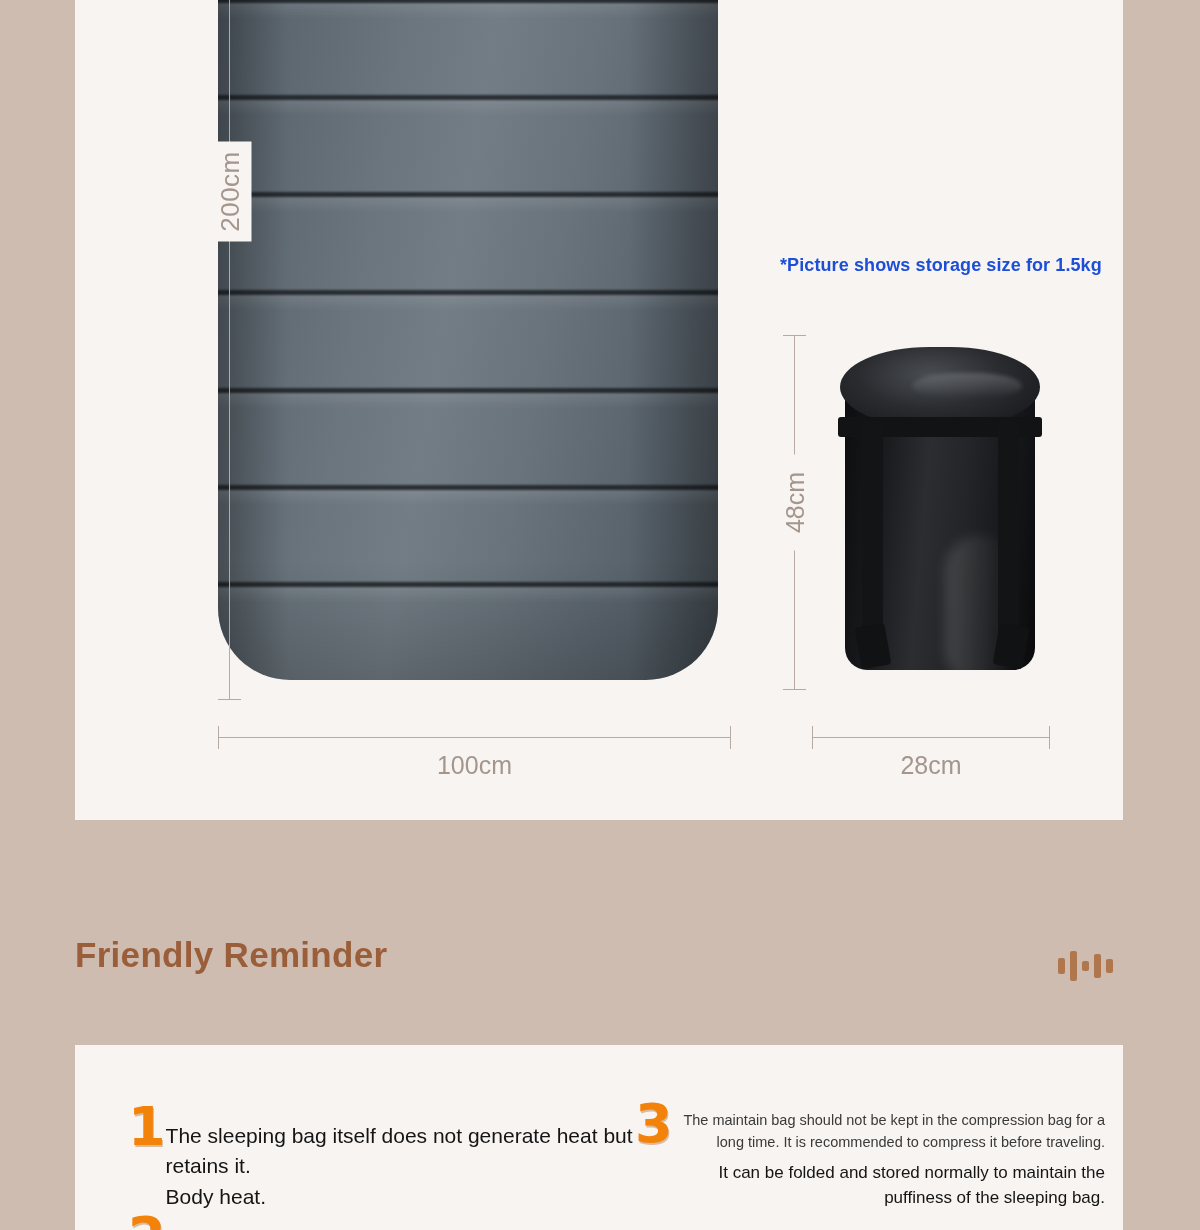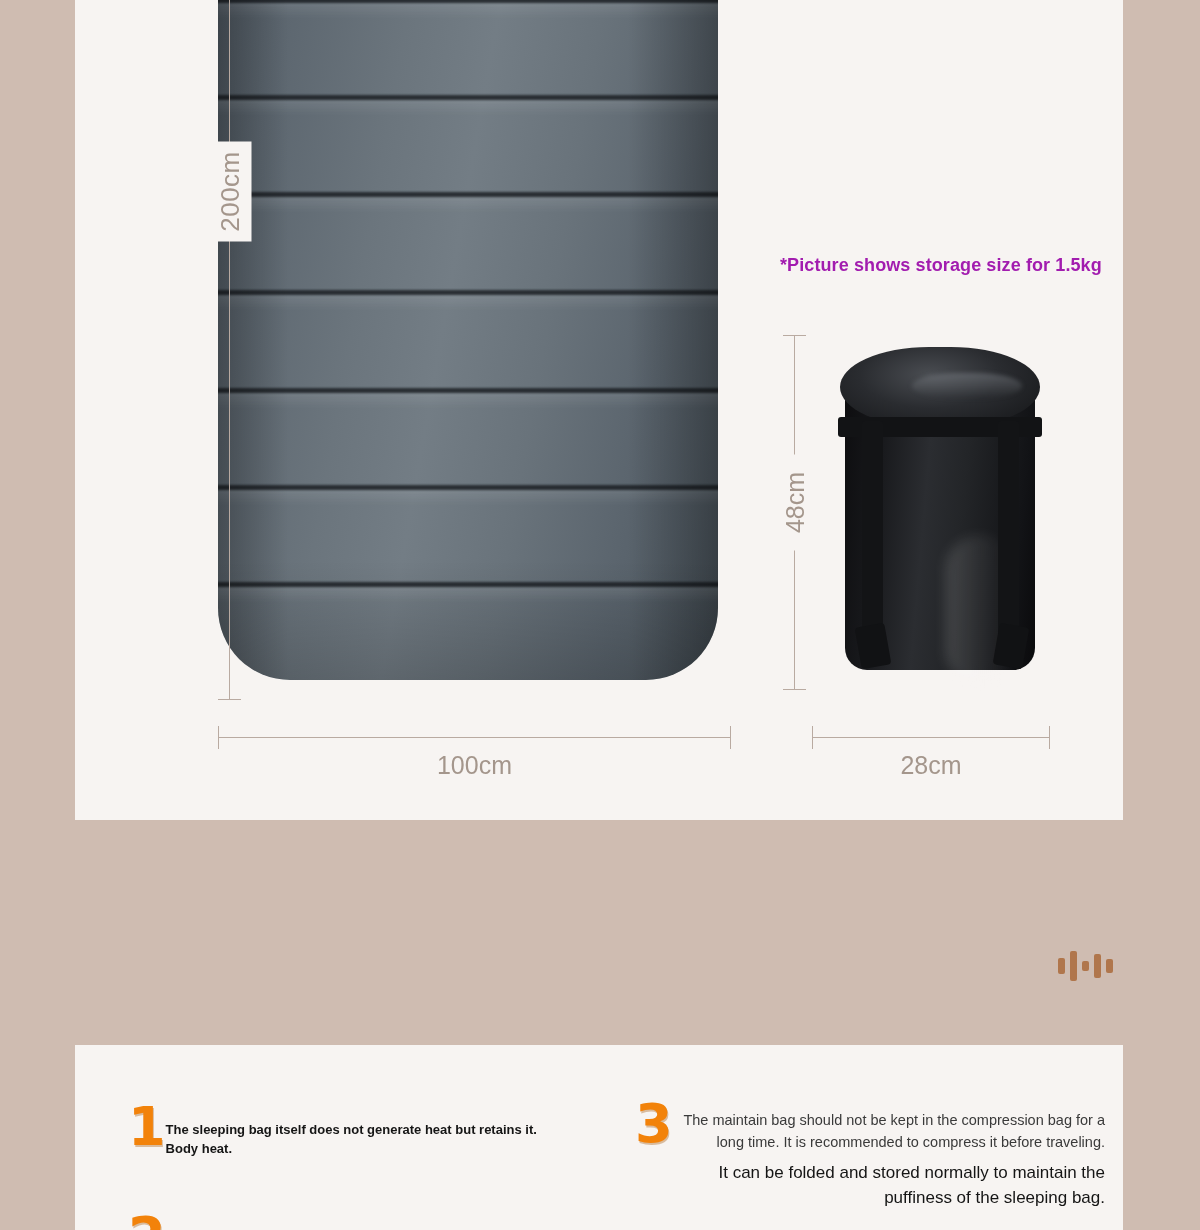--- a/index.html
+++ b/index.html
@@ -147,21 +147,21 @@
     font-size: 25px;
   }
 
   
   .sack-note {
     position: absolute;
     left: 705px;
     top: 415px;
     font-size: 18px;
     font-weight: bold;
-    color: #a21caf;
+    color: #1d4ed8;
     letter-spacing: .1px;
   }
   .sack-wrap {
     position: absolute;
     left: 735px;
     top: 485px;
     width: 260px;
     height: 350px;
   }
   .sack-body {
@@ -313,23 +313,23 @@
   .note-num {
     font-size: 54px;
     font-weight: bold;
     color: #f2820a;
     line-height: 0.9;
     text-shadow: 1px 2px 0 rgba(160,80,0,0.35);
     font-family: "DejaVu Sans", sans-serif;
     flex: 0 0 auto;
   }
   .note-text {
-    font-size: 13px;
+    font-size: 21px;
     color: #151515;
-    font-weight: bold;
+    font-weight: normal;
     line-height: 1.45;
     padding-top: 18px;
   }
   .note-text.small {
     font-weight: normal;
     font-size: 14.5px;
     color: #3a3a3a;
     line-height: 1.5;
     padding-top: 10px;
     text-align: right;
@@ -407,20 +407,21 @@
 
   <div class="h-measure-28">
     <div class="line"></div>
     <div class="cap left"></div>
     <div class="cap right"></div>
     <div class="h-label">28cm</div>
   </div>
 </div>
 
 <div class="reminder-head">
+  <div class="reminder-title">Friendly Reminder</div>
   <div class="eq-icon">
     <i></i>
       <i></i>
       <i></i>
       <i></i>
       <i></i>
   </div>
 </div>
 
 <div class="notes-panel">

